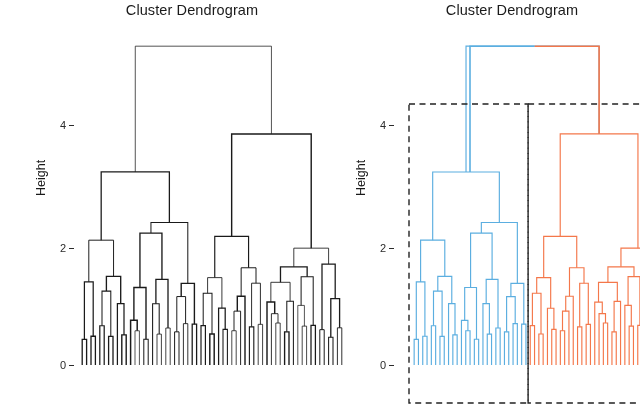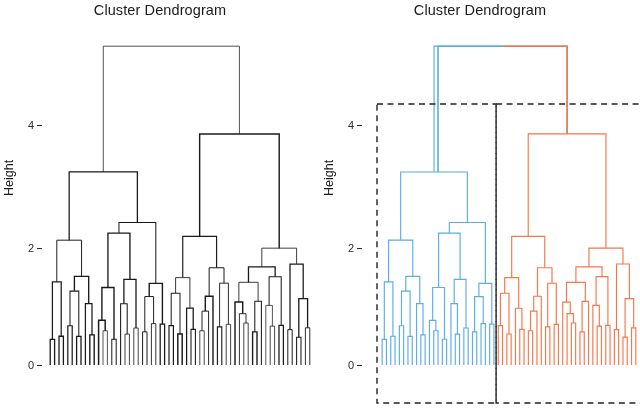--- a/index.html
+++ b/index.html
@@ -1,18 +1,18 @@
 <!DOCTYPE html>
 <html><head>
 <meta charset="utf-8">
 <style>
   html,body{margin:0;padding:0;background:#ffffff;}
   body{width:640px;height:410px;overflow:hidden;font-family:"Liberation Sans",sans-serif;}
   #stage{position:relative;width:640px;height:410px;background:#ffffff;}
-  .panel{position:absolute;top:0;height:410px;width:320px;}
+  .panel{position:absolute;top:0;height:410px;width:320px;margin-left:32px;}
   #panel-left{left:0;}
   #panel-right{left:320px;}
   .panel-title{
     position:absolute;top:2px;left:0;width:320px;text-align:center;
     font-size:14.5px;color:#1a1a1a;letter-spacing:.1px;white-space:nowrap;
   }
   .axis-title{
     position:absolute;left:2px;top:196px;width:14px;
     font-size:12.5px;color:#1a1a1a;
     transform:rotate(-90deg);transform-origin:left top;

